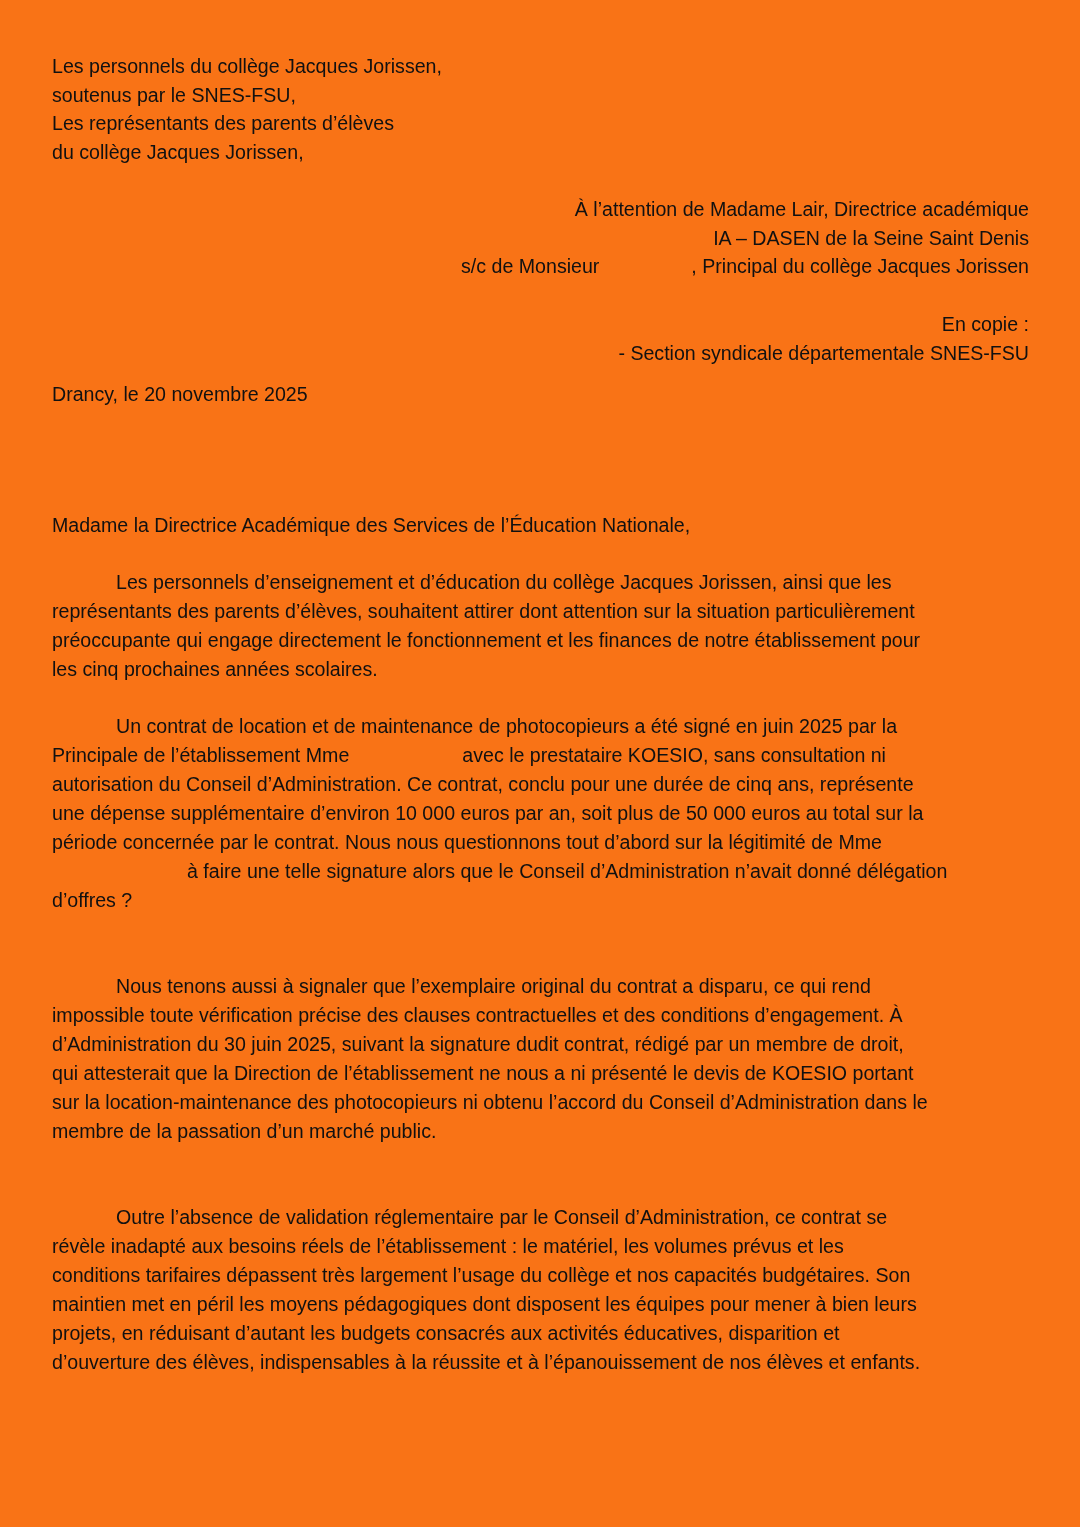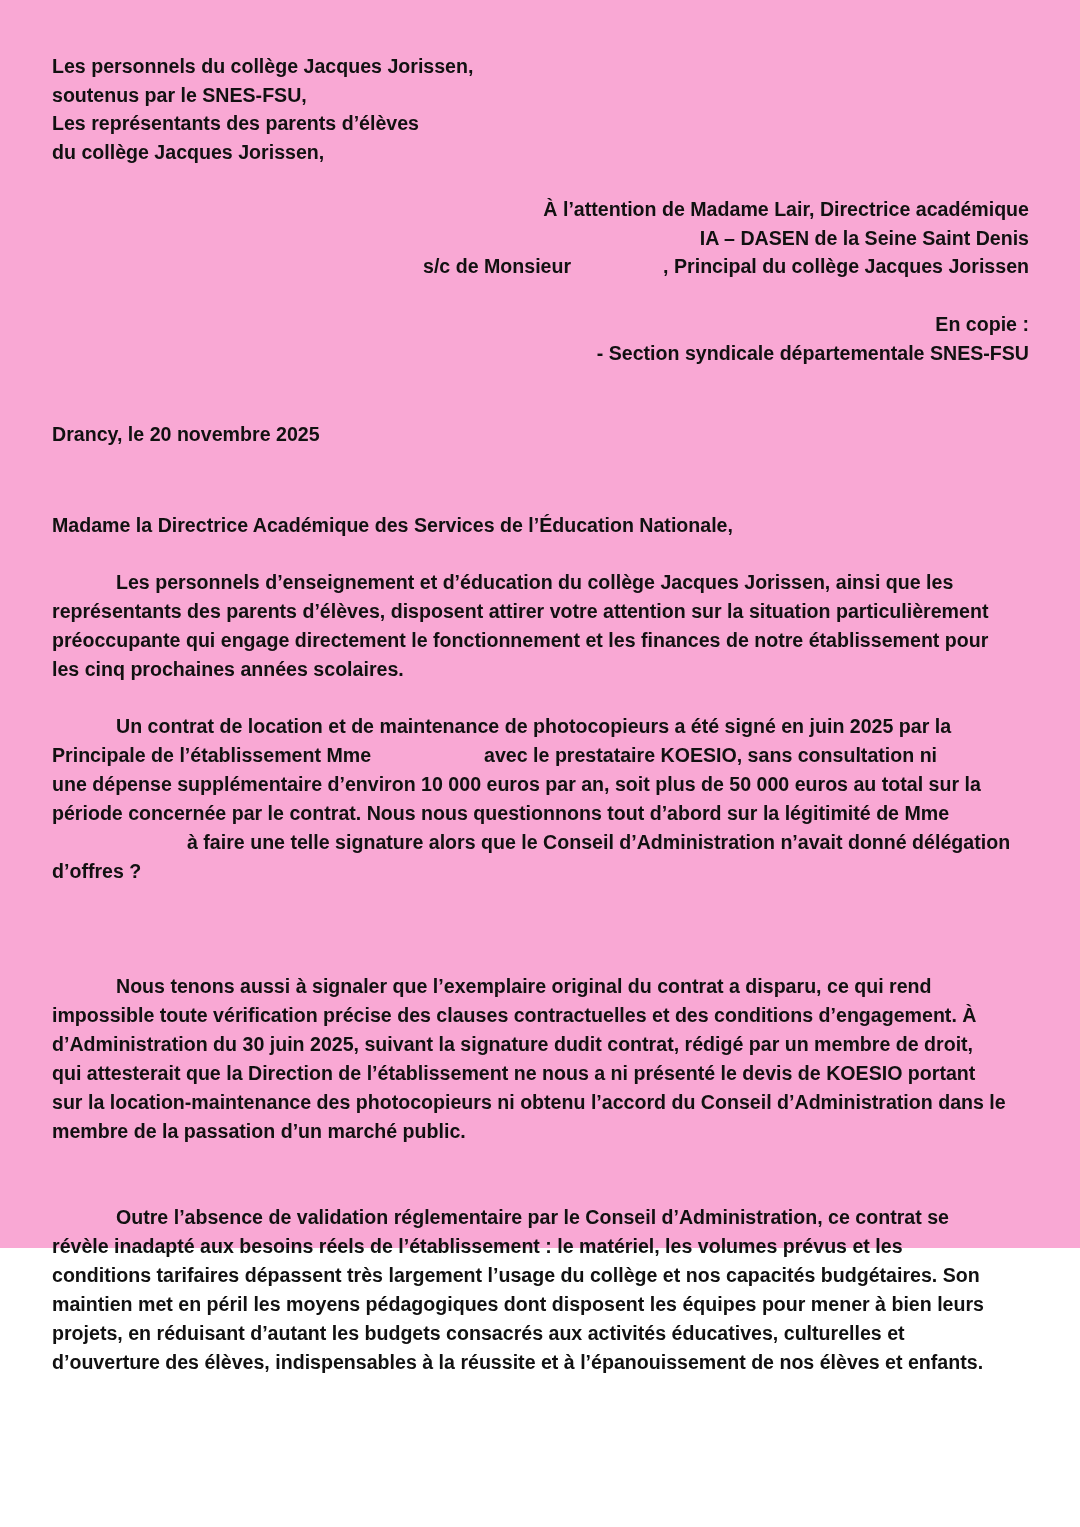--- a/index.html
+++ b/index.html
@@ -12,23 +12,22 @@
       height: 1527px;
       position: relative;
       overflow: hidden;
       font-family: "Liberation Sans", sans-serif;
       color: #111111;
       font-size: 19.6px;
     }
     .page {
       position: absolute;
       left: 0; top: 0;
-      width: 1080px; height: 1248px;
-      background: #f9a8d4;
-      font-weight: bold;
+      width: 1080px; height: 1527px;
+      background: #f97316;
     }
     .line {
       position: absolute;
       white-space: nowrap;
       line-height: 29px;
     }
     .left { left: 52px; }
     .right { right: 51px; text-align: right; }
     .redact {
       display: inline-block;
@@ -66,37 +65,38 @@
     <div class="line right" style="top:252px;">
       <span>s/c de Monsieur</span><span class="gap-principal redact"></span><span>, Principal du collège Jacques Jorissen</span>
     </div>
   </div>
 
   <div>
     <div class="line right" style="top:310px;">En copie :</div>
     <div class="line right" style="top:339px;">- Section syndicale départementale SNES-FSU</div>
   </div>
 
-  <div class="line left" style="top:420px;">Drancy, le 20 novembre 2025</div>
+  <div class="line left" style="top:380px;">Drancy, le 20 novembre 2025</div>
 
 
   <div class="line left" style="top:511px;">Madame la Directrice Académique des Services de l’Éducation Nationale,</div>
 
   <div class="para" style="top:568px;">
     <span class="l indent">Les personnels d’enseignement et d’éducation du collège Jacques Jorissen, ainsi que les</span>
-    <span class="l">représentants des parents d’élèves, disposent attirer votre attention sur la situation particulièrement</span>
+    <span class="l">représentants des parents d’élèves, souhaitent attirer dont attention sur la situation particulièrement</span>
     <span class="l">préoccupante qui engage directement le fonctionnement et les finances de notre établissement pour</span>
     <span class="l">les cinq prochaines années scolaires.</span>
   </div>
 
   <div class="para" style="top:712px;">
     <span class="l indent">Un contrat de location et de maintenance de photocopieurs a été signé en juin 2025 par la</span>
     <span class="l">
       <span>Principale de l’établissement Mme</span><span class="gap-mme-1 redact"></span><span>avec le prestataire KOESIO, sans consultation ni</span>
     </span>
+    <span class="l">autorisation du Conseil d’Administration. Ce contrat, conclu pour une durée de cinq ans, représente</span>
     <span class="l">une dépense supplémentaire d’environ 10 000 euros par an, soit plus de 50 000 euros au total sur la</span>
     <span class="l">période concernée par le contrat. Nous nous questionnons tout d’abord sur la légitimité de Mme</span>
     <span class="l">
       <span class="gap-mme-2 redact"></span><span>à faire une telle signature alors que le Conseil d’Administration n’avait donné délégation</span>
     </span>
     <span class="l">d’offres ?</span>
   </div>
 
   <div class="para" style="top:972px;">
     <span class="l indent">Nous tenons aussi à signaler que l’exemplaire original du contrat a disparu, ce qui rend</span>
@@ -105,17 +105,17 @@
     <span class="l">qui attesterait que la Direction de l’établissement ne nous a ni présenté le devis de KOESIO portant</span>
     <span class="l">sur la location-maintenance des photocopieurs ni obtenu l’accord du Conseil d’Administration dans le</span>
     <span class="l">membre de la passation d’un marché public.</span>
   </div>
 
   <div class="para" style="top:1203px;">
     <span class="l indent">Outre l’absence de validation réglementaire par le Conseil d’Administration, ce contrat se</span>
     <span class="l">révèle inadapté aux besoins réels de l’établissement : le matériel, les volumes prévus et les</span>
     <span class="l">conditions tarifaires dépassent très largement l’usage du collège et nos capacités budgétaires. Son</span>
     <span class="l">maintien met en péril les moyens pédagogiques dont disposent les équipes pour mener à bien leurs</span>
-    <span class="l">projets, en réduisant d’autant les budgets consacrés aux activités éducatives, culturelles et</span>
+    <span class="l">projets, en réduisant d’autant les budgets consacrés aux activités éducatives, disparition et</span>
     <span class="l">d’ouverture des élèves, indispensables à la réussite et à l’épanouissement de nos élèves et enfants.</span>
   </div>
 
 </div>
 
 </body></html>

